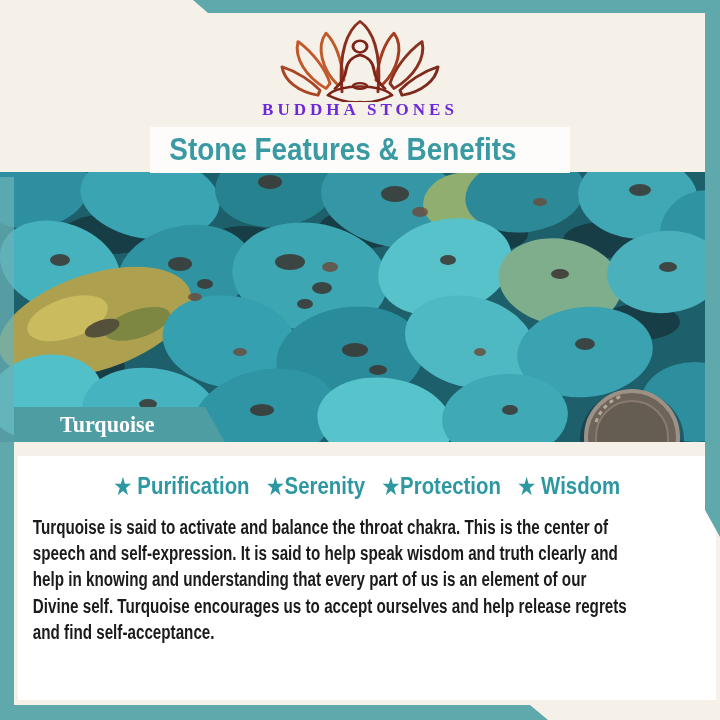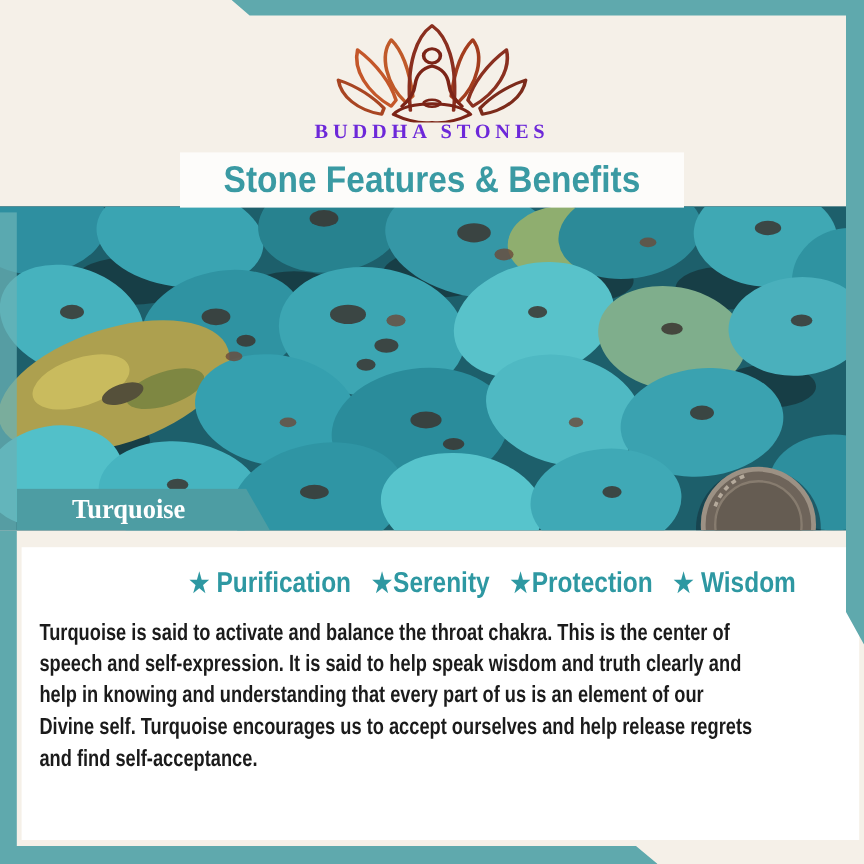--- a/index.html
+++ b/index.html
@@ -28,21 +28,21 @@
   .logo-wrap{position:absolute;left:0;top:0;width:720px;text-align:center;z-index:2;}
   .lotus{position:absolute;left:280px;top:18px;}
   .brand-name{
     position:absolute;left:0;top:100px;width:720px;text-align:center;
     font-family:"Liberation Serif",serif;font-size:17px;font-weight:600;
     letter-spacing:4px;color:#6d28d9;
   }
   
   .title-banner{
     position:absolute;left:150px;top:127px;width:420px;height:46px;
-    background:#fdfcfa;z-index:3;display:flex;align-items:center;justify-content:center;
+    background:#fdfcfa;z-index:3;display:flex;align-items:center;
   }
   .title-banner .title{
     display:inline-block;white-space:nowrap;
     font-size:31px;font-weight:bold;color:#3a9aa3;
     transform:scaleX(0.9);transform-origin:center;
   }
   
   .photo{
     position:absolute;left:0;top:172px;width:720px;height:270px;
     overflow:hidden;z-index:1;background:#1d5f6b;
@@ -58,21 +58,21 @@
     display:inline-block;margin-right:24px;white-space:nowrap;
     font-size:23px;font-weight:bold;color:#ffffff;
     transform:scaleX(0.96);transform-origin:center;
   }
   
   .content-panel{
     position:absolute;left:18px;top:456px;width:698px;height:244px;
     background:#ffffff;z-index:2;padding-top:16px;
   }
   .benefits-row{
-    width:100%;text-align:right;white-space:nowrap;height:34px;
+    width:100%;text-align:center;white-space:nowrap;height:34px;
   }
   .benefits-inner{
     display:inline-block;white-space:nowrap;
     transform:scaleX(0.85);transform-origin:center;
   }
   .benefit{
     display:inline-block;font-size:24px;font-weight:bold;color:#2e98a2;
     margin:0 8px;white-space:nowrap;
   }
   .benefit .star{display:inline-block;font-size:22px;margin-right:7px;}

